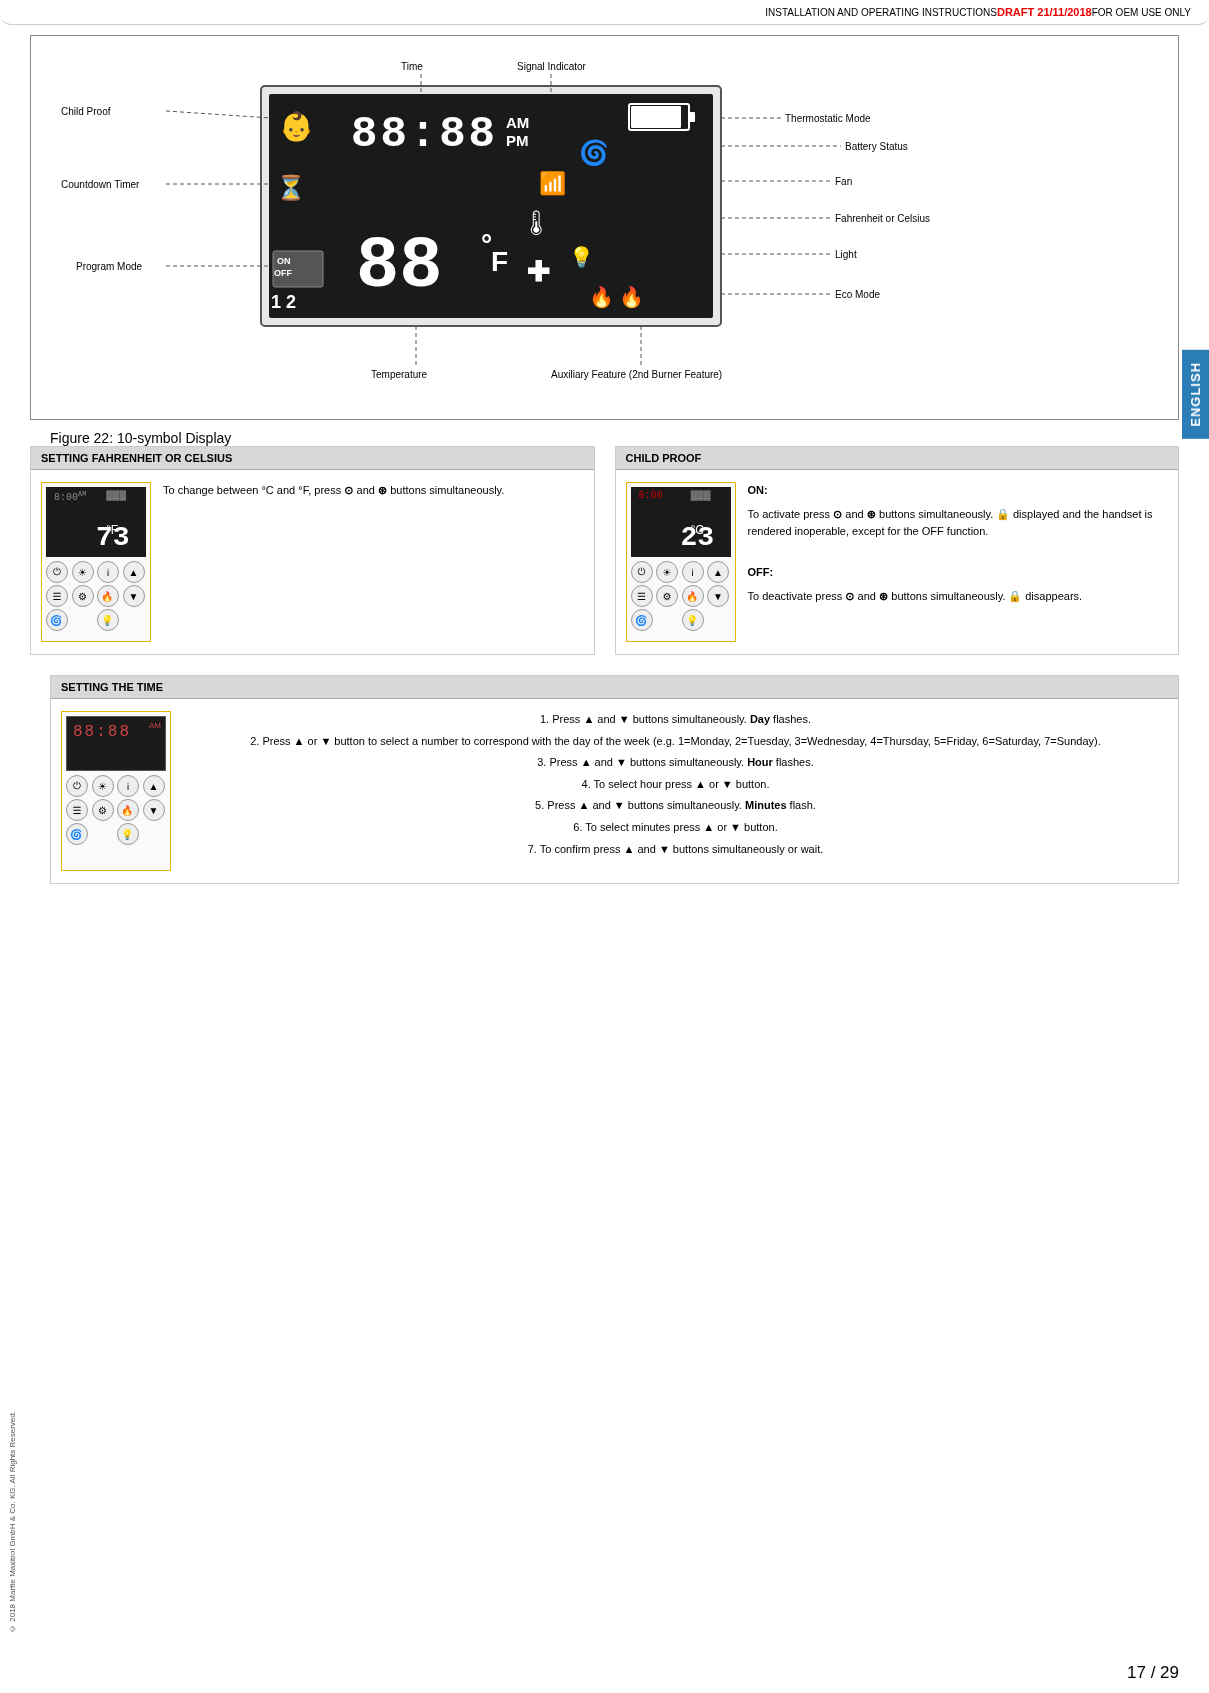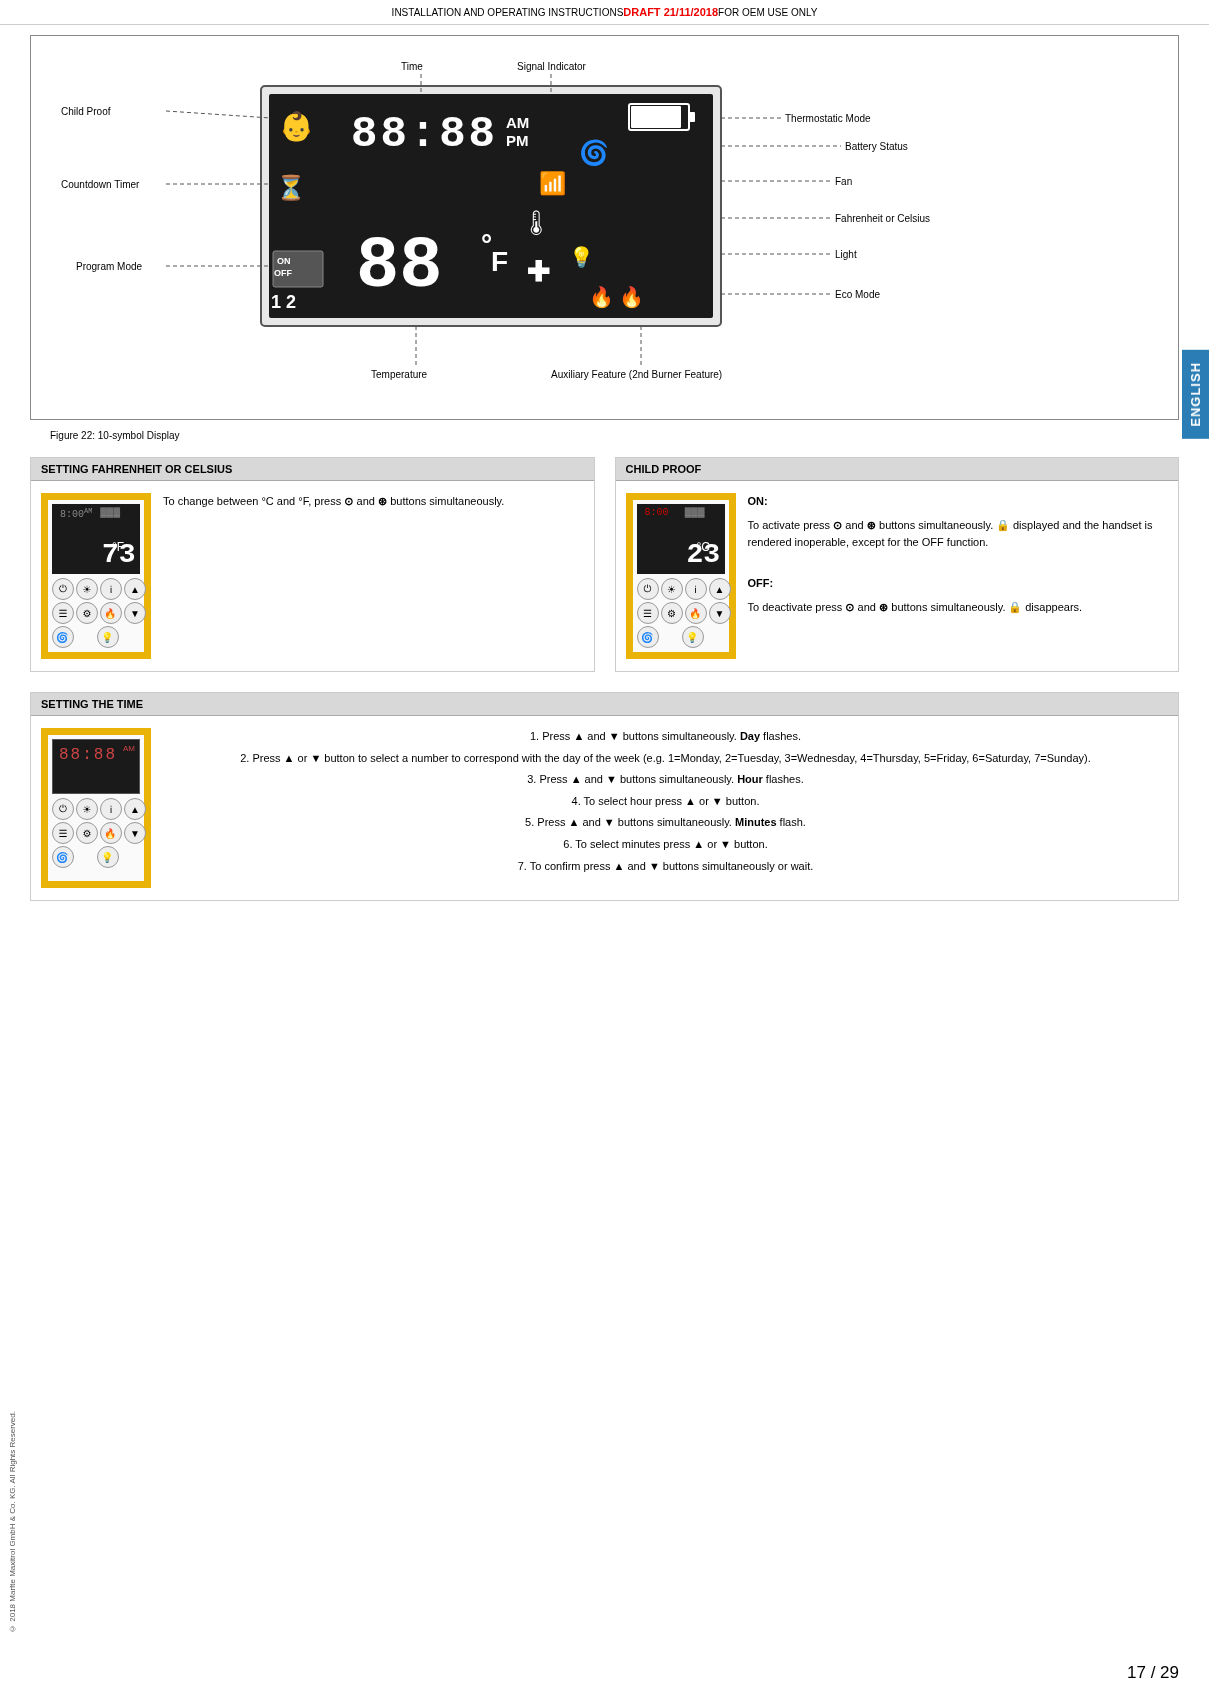--- a/index.html
+++ b/index.html
@@ -9,25 +9,26 @@
       background: #fff;
       color: #000;
       width: 1209px;
       min-height: 1693px;
       position: relative;
     }
 
     
     .page-header {
       display: flex;
-      justify-content: center;
+      justify-content: flex-end;
       align-items: center;
       padding: 6px 18px;
       border-bottom: 1px solid #ccc;
       font-size: 10px;
+      border-radius: 11px;
     }
     .page-header .draft {
       color: #e00;
       font-weight: bold;
       font-size: 11px;
     }
 
     
     .english-tab {
       position: fixed;
@@ -88,21 +89,21 @@
     }
 
     .section-block-content {
       padding: 12px 10px;
       display: flex;
       gap: 12px;
     }
 
     
     .mini-display {
-      border: 7px solid #eab308;
+      border: 1px solid #eab308;
       width: 110px;
       min-height: 160px;
       flex-shrink: 0;
       background: #fafafa;
       padding: 4px;
     }
 
     .mini-screen {
       background: #1a1a1a;
       height: 70px;
@@ -184,20 +185,21 @@
     }
 
     .section-text p {
       margin-bottom: 6px;
     }
 
     
     .full-section {
       border: 1px solid #ccc;
       margin-bottom: 20px;
+      margin-left: 20px;
     }
 
     .full-section-title {
       background: #d8d8d8;
       padding: 5px 10px;
       font-weight: bold;
       font-size: 11px;
       border-bottom: 1px solid #aaa;
     }
 
@@ -213,22 +215,21 @@
       flex: 1;
     }
 
     .time-list p {
       margin-bottom: 4px;
       text-align: center;
     }
 
     
     .figure-caption {
-      font-size: 10px;
-      margin-bottom: 16px;
+      font-size: 14px;
       padding-left: 20px;
     }
 
     
     .page-footer {
       position: absolute;
       bottom: 10px;
       right: 30px;
       font-size: 17px;
     }

